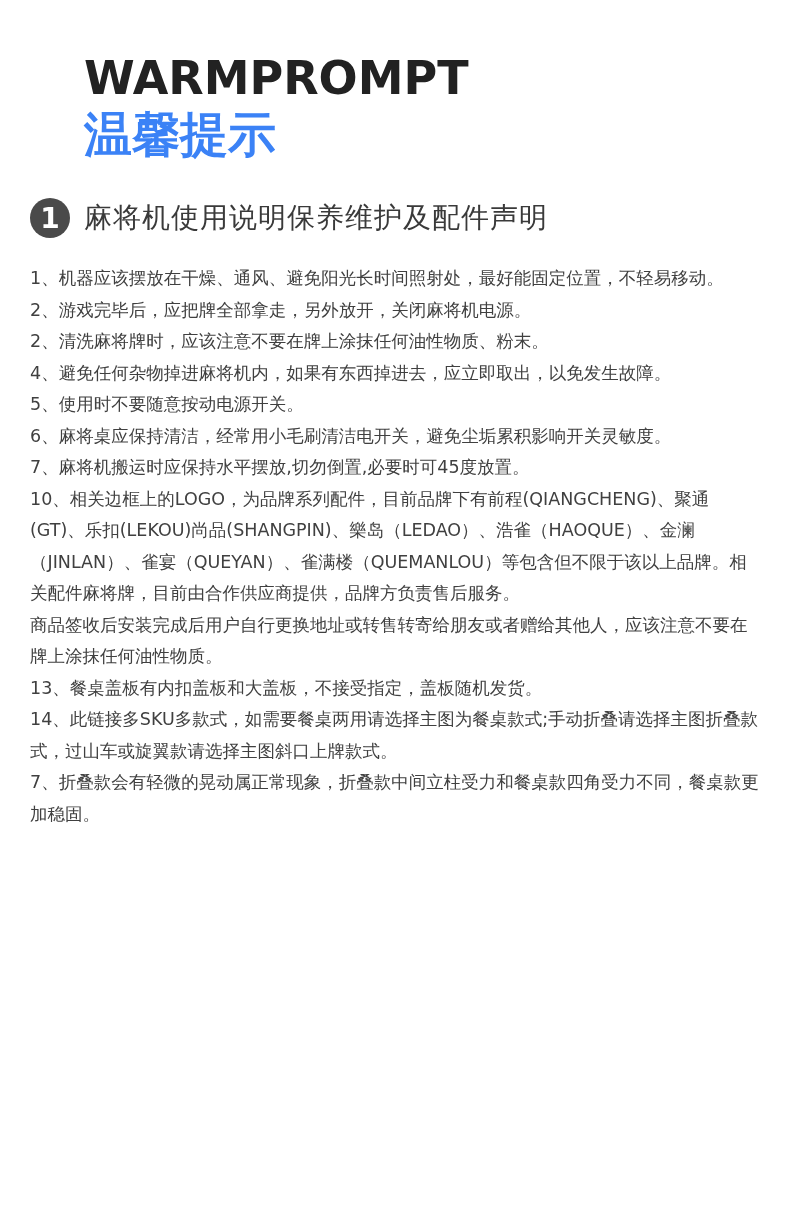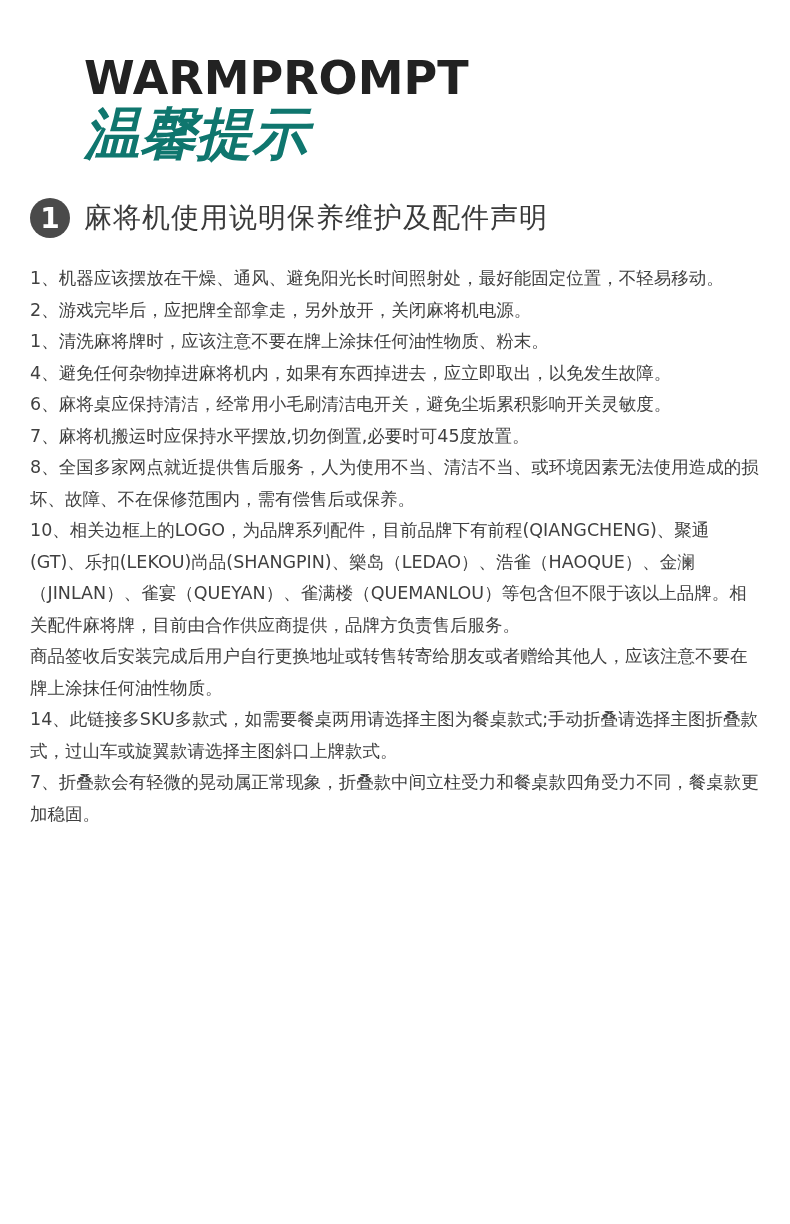--- a/index.html
+++ b/index.html
@@ -1,19 +1,19 @@
 <!DOCTYPE html>
 <html><head>
 <meta charset="utf-8">
 <style>
   html, body { margin: 0; padding: 0; background: #ffffff; }
   body { width: 790px; height: 1224px; overflow: hidden; position: relative; font-family: "DejaVu Sans", "Liberation Sans", sans-serif; color: #3a3a3a; }
   .header { position: absolute; left: 40px; top: 52px; margin-left: 44px; }
   .title-en { font-family: "DejaVu Sans", "Liberation Sans", sans-serif; font-weight: bold; font-size: 46px; line-height: 52px; color: #222222; letter-spacing: 0px; }
-  .title-cn { font-weight: bold; font-size: 56px; line-height: 56px; color: #0f766e; margin-top: 2px; font-style: italic; }
+  .title-cn { font-weight: bold; font-size: 48px; line-height: 56px; color: #3b82f6; margin-top: 2px; }
   .section-head { position: absolute; left: 30px; top: 196px; display: flex; align-items: center; }
   .num-badge { width: 40px; height: 40px; border-radius: 50%; background: #4a4a4a; color: #ffffff; font-size: 28px; font-weight: bold; display: flex; align-items: center; justify-content: center; margin-right: 14px; }
   .section-title { font-size: 28px; color: #3a3a3a; line-height: 44px; letter-spacing: 1px; }
   .items { position: absolute; left: 30px; top: 263px; width: 730px; font-size: 17.5px; line-height: 31.5px; color: #404040; }
   .item { margin: 0; padding: 0; }
 </style>
 </head>
 <body>
 
 <div class="header">
@@ -22,22 +22,23 @@
 </div>
 
 <div class="section-head">
   <div class="num-badge">1</div>
   <div class="section-title">麻将机使用说明保养维护及配件声明</div>
 </div>
 
 <div class="items">
   <p class="item">1、机器应该摆放在干燥、通风、避免阳光长时间照射处，最好能固定位置，不轻易移动。</p>
   <p class="item">2、游戏完毕后，应把牌全部拿走，另外放开，关闭麻将机电源。</p>
-  <p class="item">1、清洗麻将牌时，应该注意不要在牌上涂抹任何油性物质、粉末。</p>
+  <p class="item">2、清洗麻将牌时，应该注意不要在牌上涂抹任何油性物质、粉末。</p>
   <p class="item">4、避免任何杂物掉进麻将机内，如果有东西掉进去，应立即取出，以免发生故障。</p>
+  <p class="item">5、使用时不要随意按动电源开关。</p>
   <p class="item">6、麻将桌应保持清洁，经常用小毛刷清洁电开关，避免尘垢累积影响开关灵敏度。</p>
   <p class="item">7、麻将机搬运时应保持水平摆放,切勿倒置,必要时可45度放置。</p>
-  <p class="item">8、全国多家网点就近提供售后服务，人为使用不当、清洁不当、或环境因素无法使用造成的损坏、故障、不在保修范围内，需有偿售后或保养。</p>
   <p class="item">10、相关边框上的LOGO，为品牌系列配件，目前品牌下有前程(QIANGCHENG)、聚通(GT)、乐扣(LEKOU)尚品(SHANGPIN)、樂岛（LEDAO）、浩雀（HAOQUE）、金澜（JINLAN）、雀宴（QUEYAN）、雀满楼（QUEMANLOU）等包含但不限于该以上品牌。相关配件麻将牌，目前由合作供应商提供，品牌方负责售后服务。</p>
   <p class="item">商品签收后安装完成后用户自行更换地址或转售转寄给朋友或者赠给其他人，应该注意不要在牌上涂抹任何油性物质。</p>
+  <p class="item">13、餐桌盖板有内扣盖板和大盖板，不接受指定，盖板随机发货。</p>
   <p class="item">14、此链接多SKU多款式，如需要餐桌两用请选择主图为餐桌款式;手动折叠请选择主图折叠款式，过山车或旋翼款请选择主图斜口上牌款式。</p>
   <p class="item">7、折叠款会有轻微的晃动属正常现象，折叠款中间立柱受力和餐桌款四角受力不同，餐桌款更加稳固。</p>
 </div>
 
 </body></html>

